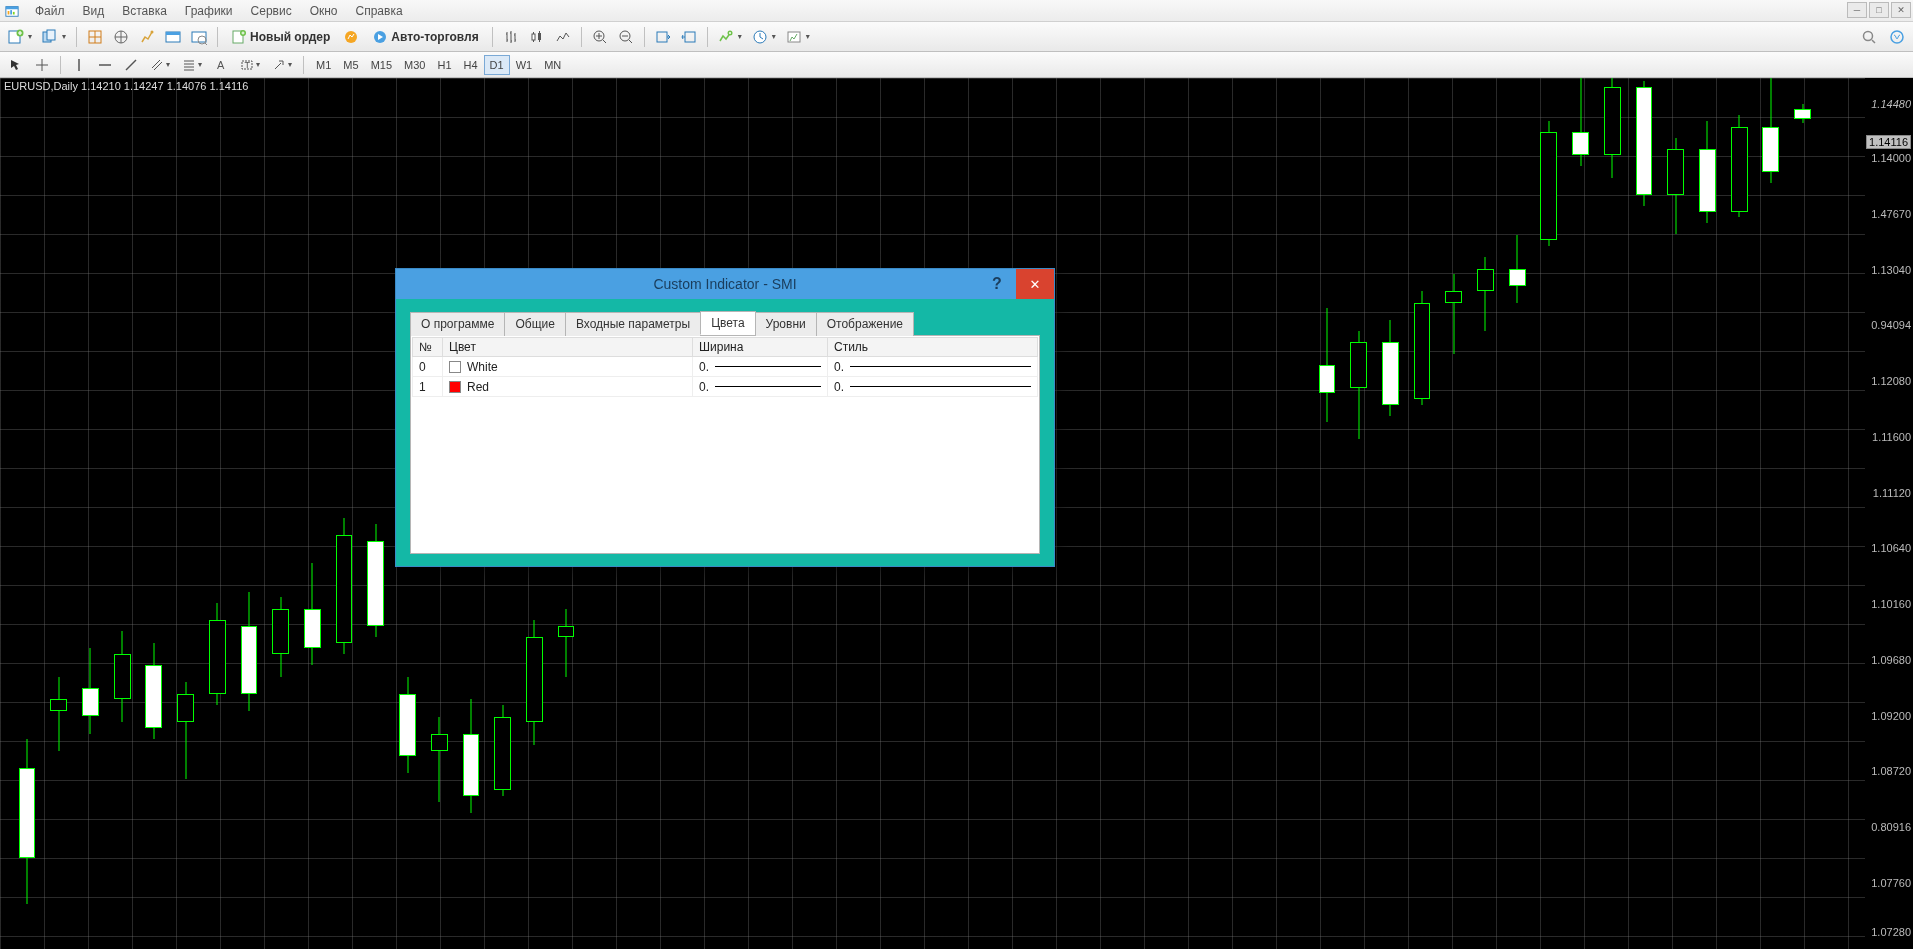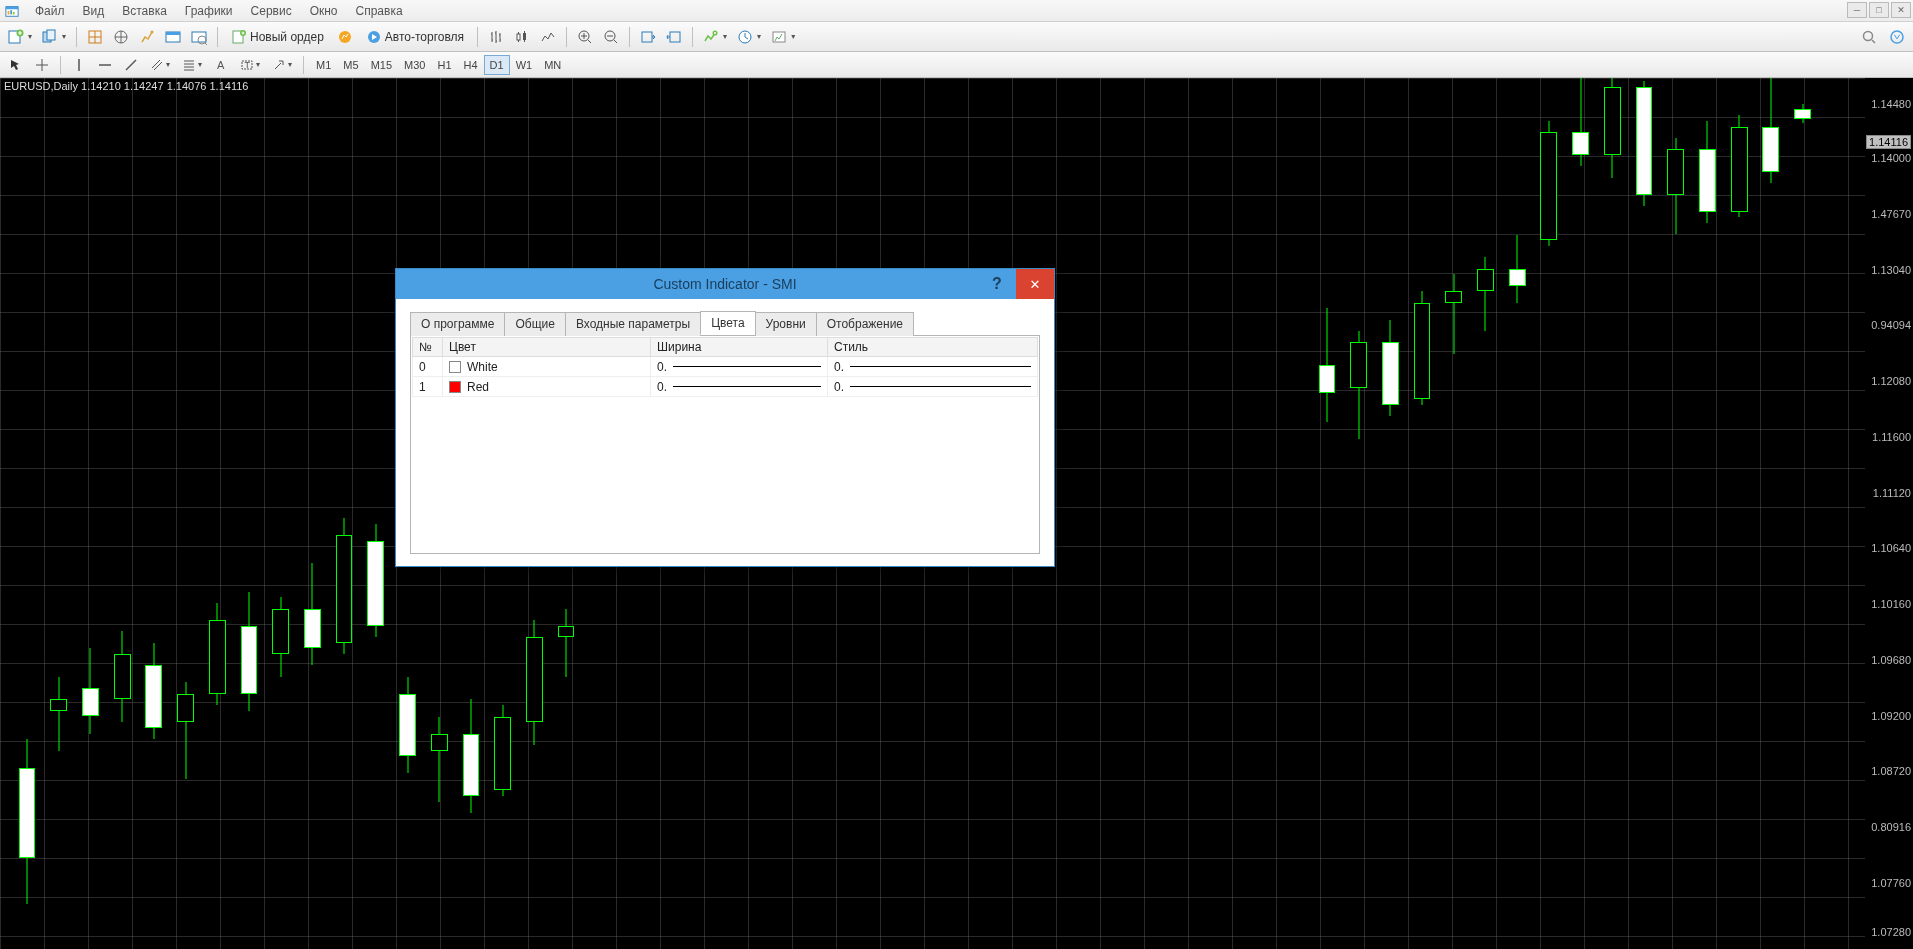--- a/index.html
+++ b/index.html
@@ -12,21 +12,21 @@
 .menubar .menu-item { padding: 3px 9px; cursor: default; }
 .menubar .win-controls { position:absolute; right:2px; top:2px; display:flex; gap:2px;}
 .menubar .win-controls span{ width:20px;height:16px; background:#eaeaea; border:1px solid #bbb; font-size:9px; display:flex;align-items:center;justify-content:center; color:#666;}
 
 
 .toolbar { height: 30px; background: linear-gradient(#fbfbfb,#e9e9e9); border-bottom: 1px solid #bfbfbf; display: flex; align-items: center; padding: 0 4px; font-size: 12px; gap: 2px; }
 .toolbar .sep { width: 1px; height: 20px; background: #c0c0c0; margin: 0 4px; }
 .toolbar .tbtn { height: 22px; min-width: 22px; padding: 0 3px; display: inline-flex; align-items: center; justify-content: center; border: 1px solid transparent; cursor: default; gap:3px;}
 .toolbar .tbtn svg { width: 16px; height: 16px; }
 .toolbar .tbtn .arrow{ font-size:8px; color:#555; margin-left:1px;}
-.toolbar .tbtn.text-btn { padding: 0 6px; color:#333;}
+.toolbar .tbtn.text-btn { padding: 0 6px; color:#333;font-weight:bold;}
 .toolbar .right { margin-left:auto; display:flex; gap:4px;}
 
 .toolbar2 { height: 26px; background: linear-gradient(#fbfbfb,#e9e9e9); border-bottom: 1px solid #bfbfbf; display: flex; align-items: center; padding: 0 4px; font-size: 11px; gap:2px;}
 .toolbar2 .tbtn { height: 20px; min-width: 22px; padding: 0 4px; display: inline-flex; align-items: center; justify-content: center; border:1px solid transparent; cursor:default; gap:2px;}
 .toolbar2 .tbtn svg{width:14px;height:14px;}
 .toolbar2 .tbtn .arrow{font-size:8px;color:#555;}
 .toolbar2 .sep { width: 1px; height: 18px; background: #c0c0c0; margin: 0 4px; }
 .toolbar2 .tf { height: 20px; min-width:26px; padding:0 5px; display:inline-flex; align-items:center; justify-content:center; border:1px solid transparent; color:#444; font-size:11px;}
 .toolbar2 .tf.active{ border:1px solid #7aa9d6; background:#dbe9f7;}
 
@@ -46,21 +46,21 @@
 }
 .candles { position:absolute; inset:0; z-index:2;}
 .candle { position:absolute; }
 .candle .wick { position:absolute; left:50%; width:1px; background:#0f0; transform:translateX(-50%);}
 .candle .body { position:absolute; left:0; right:0; border:1px solid #0f0;}
 .candle.up .body{ background:#000;}
 .candle.down .body{ background:#fff; border-color:#0f0;}
 
 
 .dialog-backdrop { position:absolute; inset:0; z-index:50; }
-.dialog { position:absolute; left:395px; top:190px; width:660px; background:#ffffff; border:1px solid #3a8ac7; box-shadow: 4px 4px 12px rgba(0,0,0,.5);}
+.dialog { position:absolute; left:395px; top:190px; width:660px; background:#14b8a6; border:1px solid #3a8ac7; box-shadow: 4px 4px 12px rgba(0,0,0,.5);}
 .dialog .titlebar { height:30px; background:#4aa0e2; display:flex; align-items:center; justify-content:center; position:relative; color:#fff; font-size:13px;}
 .dialog .titlebar .title{color:#1a3d5c; font-size:14px;}
 .dialog .titlebar .ctrls{position:absolute; right:0; top:0; height:100%; display:flex;}
 .dialog .titlebar .ctrls span{ width:38px; display:flex; align-items:center; justify-content:center; font-size:13px; color:#333;}
 .dialog .titlebar .ctrls .help{ color:#1a3d5c; font-weight:bold; font-size:16px;}
 .dialog .titlebar .ctrls .close{ background:#d9432f; color:#fff;}
 .dialog .content{ padding:12px 14px 12px 14px;}
 .tabstrip{ display:flex; border-bottom:1px solid #b5b5b5; font-size:12px;}
 .tabstrip .tab{ padding:4px 10px; border:1px solid #b5b5b5; border-bottom:none; background:#ececec; margin-right:-1px; position:relative; top:1px; color:#333;}
 .tabstrip .tab.active{ background:#fff; border-bottom:1px solid #fff; top:0;}
@@ -456,21 +456,21 @@
           <div class="wick" style="top:-0.26041666666662966%;height:12.369791666666739%"></div>
           <div class="body" style="top:5.598958333333293%;height:5.208333333333348%"></div>
         </div>
         <div class="candle down" style="left: 96.2%; width: 0.9%; top: 0px; height: 100%;">
           <div class="wick" style="top:2.9947916666666297%;height:2.213541666666708%"></div>
           <div class="body" style="top:3.5156250000001887%;height:1.1718749999998779%"></div>
         </div>
       </div>
   </div>
   <div class="price-axis" id="price-axis">
-      <div class="tick" style="top: 3%;">1.14480</div>
+      <div class="tick" style="top: 3%; font-style: italic;">1.14480</div>
       <div class="tick current" style="top: 7.4%;">1.14116</div>
       <div class="tick" style="top: 9.2%;">1.14000</div>
       <div class="tick" style="top: 15.6%;">1.47670</div>
       <div class="tick" style="top: 22%;">1.13040</div>
       <div class="tick" style="top: 28.4%;">0.94094</div>
       <div class="tick" style="top: 34.8%;">1.12080</div>
       <div class="tick" style="top: 41.2%;">1.11600</div>
       <div class="tick" style="top: 47.6%;">1.11120</div>
       <div class="tick" style="top: 54%;">1.10640</div>
       <div class="tick" style="top: 60.4%;">1.10160</div>
@@ -499,21 +499,21 @@
           <div class="tab active">Цвета</div>
           <div class="tab">Уровни</div>
           <div class="tab">Отображение</div>
         </div>
         <div class="tabpanel">
           <table class="color-table">
             <thead>
               <tr>
                 <th style="width:30px">№</th>
                 <th>Цвет</th>
-                <th style="width:177px">Ширина</th>
+                <th style="width:135px">Ширина</th>
                 <th style="width:210px">Стиль</th>
               </tr>
             </thead>
             <tbody id="color-rows">
                 <tr>
                   <td>0</td>
                   <td>
                     <div class="color-cell">
                       <span class="swatch" style="background:#ffffff"></span>
                       <span>White</span>

